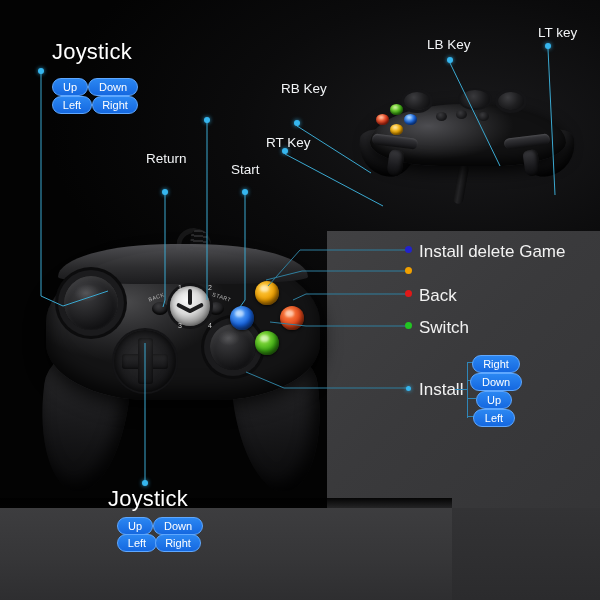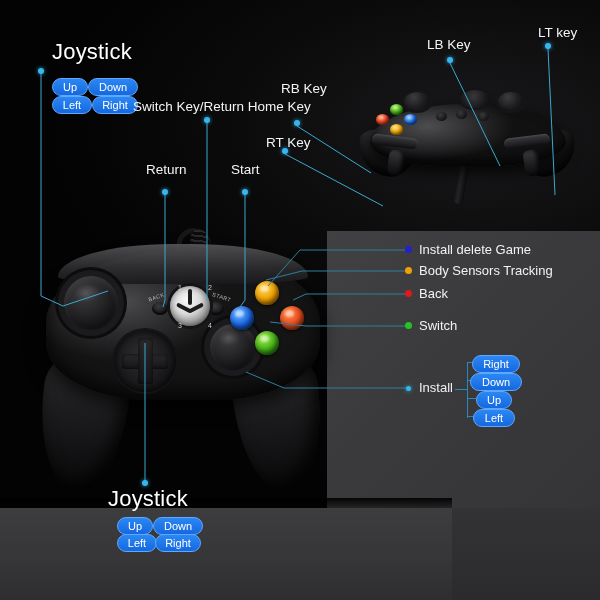--- a/index.html
+++ b/index.html
@@ -22,21 +22,21 @@
   .panel-bottom{position:absolute;left:0px;top:508px;width:452px;height:92px;
     background:linear-gradient(180deg,#3d3d3f 0%,#363638 55%,#2e2e30 100%);}
   .panel-bottom-right{position:absolute;left:452px;top:508px;width:148px;height:92px;
     background:linear-gradient(180deg,#333335 0%,#2b2b2d 100%);}
   .floor-shadow{position:absolute;left:0px;top:498px;width:452px;height:12px;
     background:linear-gradient(180deg,rgba(0,0,0,.92),rgba(0,0,0,.25));}
 
   
   .lbl{position:absolute;color:#f2f4f6;font-size:13.5px;line-height:1.1;white-space:nowrap;}
   .lbl.big{font-size:22px;font-weight:400;letter-spacing:.2px;color:#fff;}
-  .lbl.leg{font-size:13px;color:#f2f2f2;}
+  .lbl.leg{font-size:17px;color:#f2f2f2;}
 
   
   .dot{position:absolute;width:6px;height:6px;border-radius:50%;background:#36b6ef;
        box-shadow:0 0 4px rgba(54,182,239,.85);}
   .dot.sm{width:5px;height:5px;}
   svg.wires{position:absolute;inset:0;width:600px;height:600px;pointer-events:none;}
   svg.wires line,svg.wires path,svg.wires polyline{stroke:#2f7f9e;stroke-width:1;fill:none;}
   svg.wires .bright{stroke:#3aa8d0;}
 
   
@@ -264,24 +264,23 @@
     <polyline points="300,388 284,388 246,372"></polyline>
   </svg>
 
   <div class="dot" style="left:38px;top:68px"></div>
   <div class="lbl big" style="left:52px;top:40px">Joystick</div>
   <div class="pill" style="left:52px;top:78px;width:20px">Up</div>
   <div class="pill" style="left:88px;top:78px;width:34px">Down</div>
   <div class="pill" style="left:52px;top:96px;width:24px">Left</div>
   <div class="pill" style="left:92px;top:96px;width:30px">Right</div>
 
-  <div class="lbl" style="left:133px;top:100px">Switch Key/Return Home Key</div>
   <div class="dot" style="left:204px;top:117px"></div>
 
-  <div class="lbl" style="left:146px;top:163px">Return</div>
+  <div class="lbl" style="left:146px;top:152px">Return</div>
   <div class="dot" style="left:162px;top:189px"></div>
 
   <div class="lbl" style="left:231px;top:163px">Start</div>
   <div class="dot" style="left:242px;top:189px"></div>
 
   <div class="lbl" style="left:281px;top:82px">RB Key</div>
   <div class="dot" style="left:294px;top:120px"></div>
 
   <div class="lbl" style="left:266px;top:136px">RT Key</div>
   <div class="dot" style="left:282px;top:148px"></div>
@@ -296,21 +295,20 @@
   <div class="lbl big" style="left:108px;top:487px">Joystick</div>
   <div class="pill" style="left:117px;top:517px;width:20px">Up</div>
   <div class="pill" style="left:153px;top:517px;width:34px">Down</div>
   <div class="pill" style="left:117px;top:534px;width:24px">Left</div>
   <div class="pill" style="left:155px;top:534px;width:30px">Right</div>
 
   <div class="legdot" style="left:405px;top:246px;background:#2222cc"></div>
   <div class="lbl leg" style="left:419px;top:243px">Install delete Game</div>
 
   <div class="legdot" style="left:405px;top:267px;background:#f0a000"></div>
-  <div class="lbl leg" style="left:419px;top:264px">Body Sensors Tracking</div>
 
   <div class="legdot" style="left:405px;top:290px;background:#e01818"></div>
   <div class="lbl leg" style="left:419px;top:287px">Back</div>
 
   <div class="legdot" style="left:405px;top:322px;background:#22c422"></div>
   <div class="lbl leg" style="left:419px;top:319px">Switch</div>
 
   <div class="dot sm" style="left:406px;top:386px"></div>
   <div class="lbl leg" style="left:419px;top:381px">Install</div>
   <div class="vstub" style="left:455px;top:389px;width:12px"></div>

